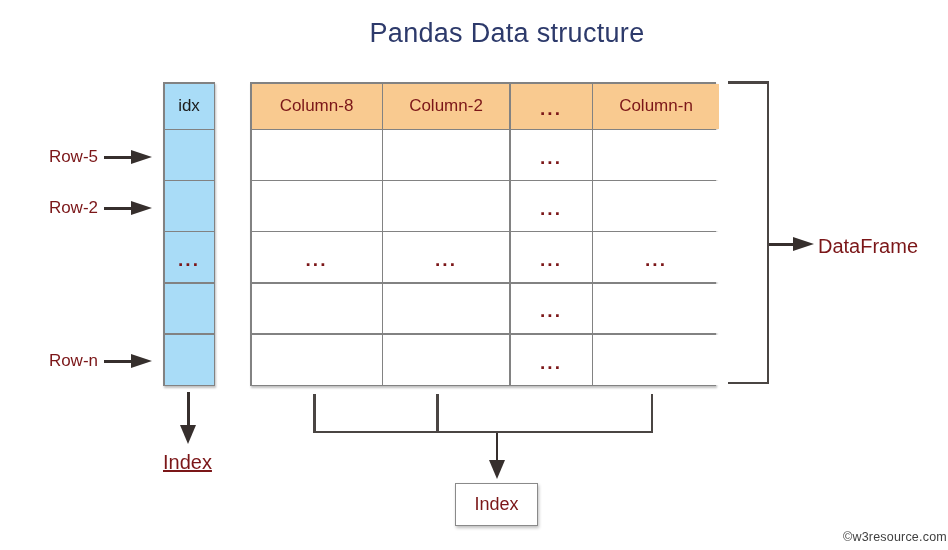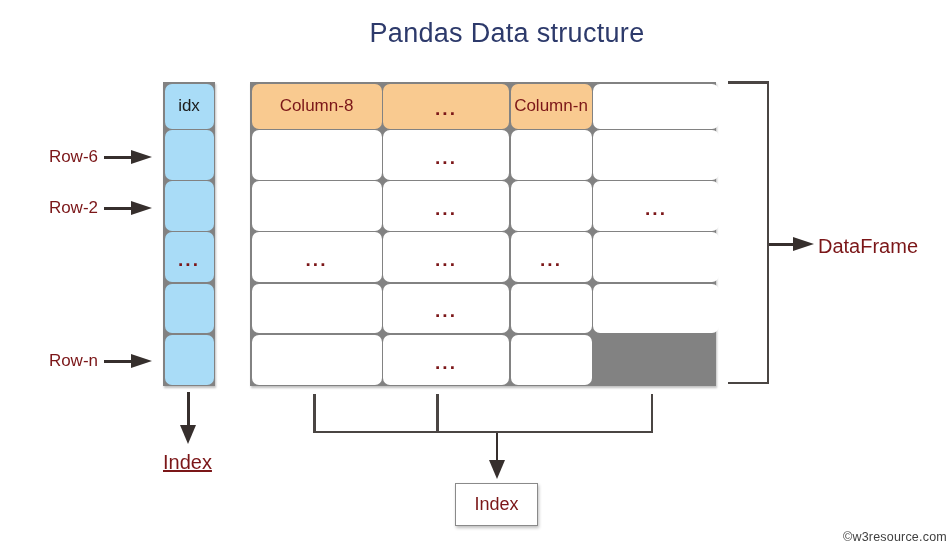--- a/index.html
+++ b/index.html
@@ -31,21 +31,20 @@
   }
   .main-grid{
     left:250px;top:82px;width:463px;height:301px;
     grid-template-columns:130px 126px 81px 126px;
     grid-template-rows:45px repeat(5,1fr);
   }
   .cell{
     display:flex;align-items:center;justify-content:center;
     background:#ffffff;
     font-size:17px;
-    border-radius:7px;
   }
   .cell.idx{background:#a9dcf7;color:#1c1c1c;}
   .cell.head{background:#f9ca90;color:#7b1618;}
   .dots{
     color:#7b1618;font-weight:bold;font-size:19px;letter-spacing:2px;
     line-height:0;transform:translateY(3px);
   }
   
   .row-label{
     position:absolute;width:80px;text-align:right;
@@ -83,21 +82,21 @@
     font-size:12.5px;color:#3f3f3f;letter-spacing:.2px;text-align:center;
   }
 </style>
 </head>
 <body>
 
 <div class="canvas">
 
   <h1 class="title">Pandas Data structure</h1>
 
-  <div class="row-label" style="left:18px;top:147px;">Row-6</div>
+  <div class="row-label" style="left:18px;top:147px;">Row-5</div>
   <div class="arrow-stem-h" style="left:104px;top:156px;width:28px;"></div>
   <div class="head-right" style="left:131px;top:150px;"></div>
 
   <div class="row-label" style="left:18px;top:198px;">Row-2</div>
   <div class="arrow-stem-h" style="left:104px;top:207px;width:28px;"></div>
   <div class="head-right" style="left:131px;top:201px;"></div>
 
   <div class="row-label" style="left:18px;top:351px;">Row-n</div>
   <div class="arrow-stem-h" style="left:104px;top:360px;width:28px;"></div>
   <div class="head-right" style="left:131px;top:354px;"></div>
@@ -109,20 +108,21 @@
     <div class="cell idx">
         <span class="dots">...</span>
       </div>
     <div class="cell idx"></div>
     <div class="cell idx"></div>
   </div>
 
   <div class="grid main-grid">
 
     <div class="cell head">Column-8</div>
+    <div class="cell head">Column-2</div>
     <div class="cell head">
         <span class="dots">...</span>
       </div>
     <div class="cell head">Column-n</div>
 
     <div class="cell"></div>
     <div class="cell"></div>
     <div class="cell">
         <span class="dots">...</span>
       </div>

